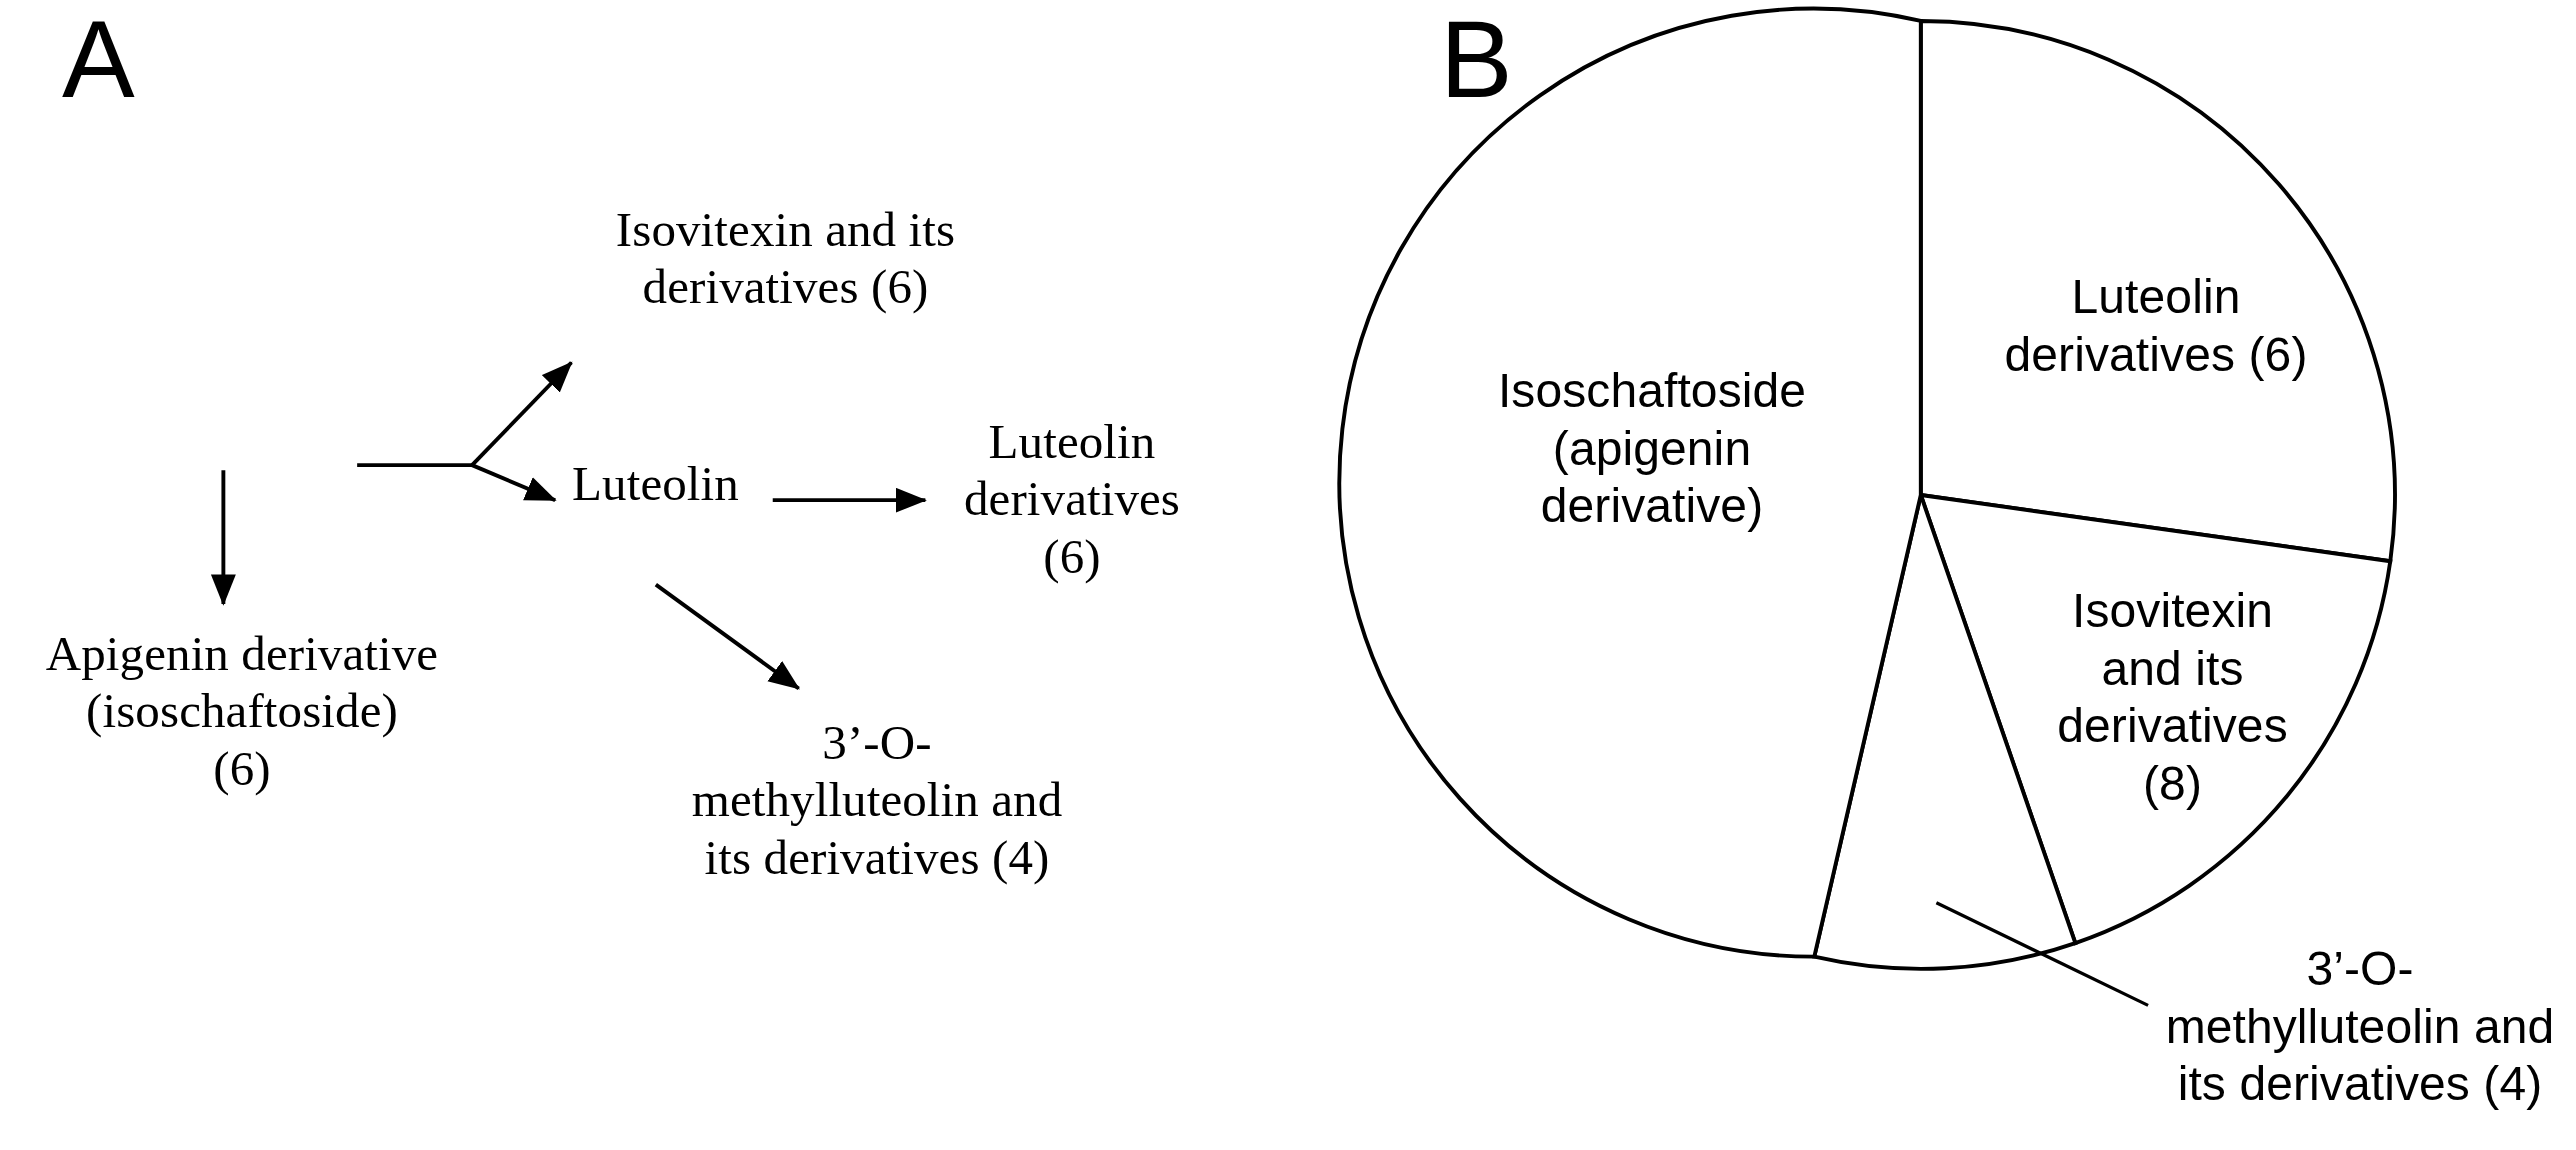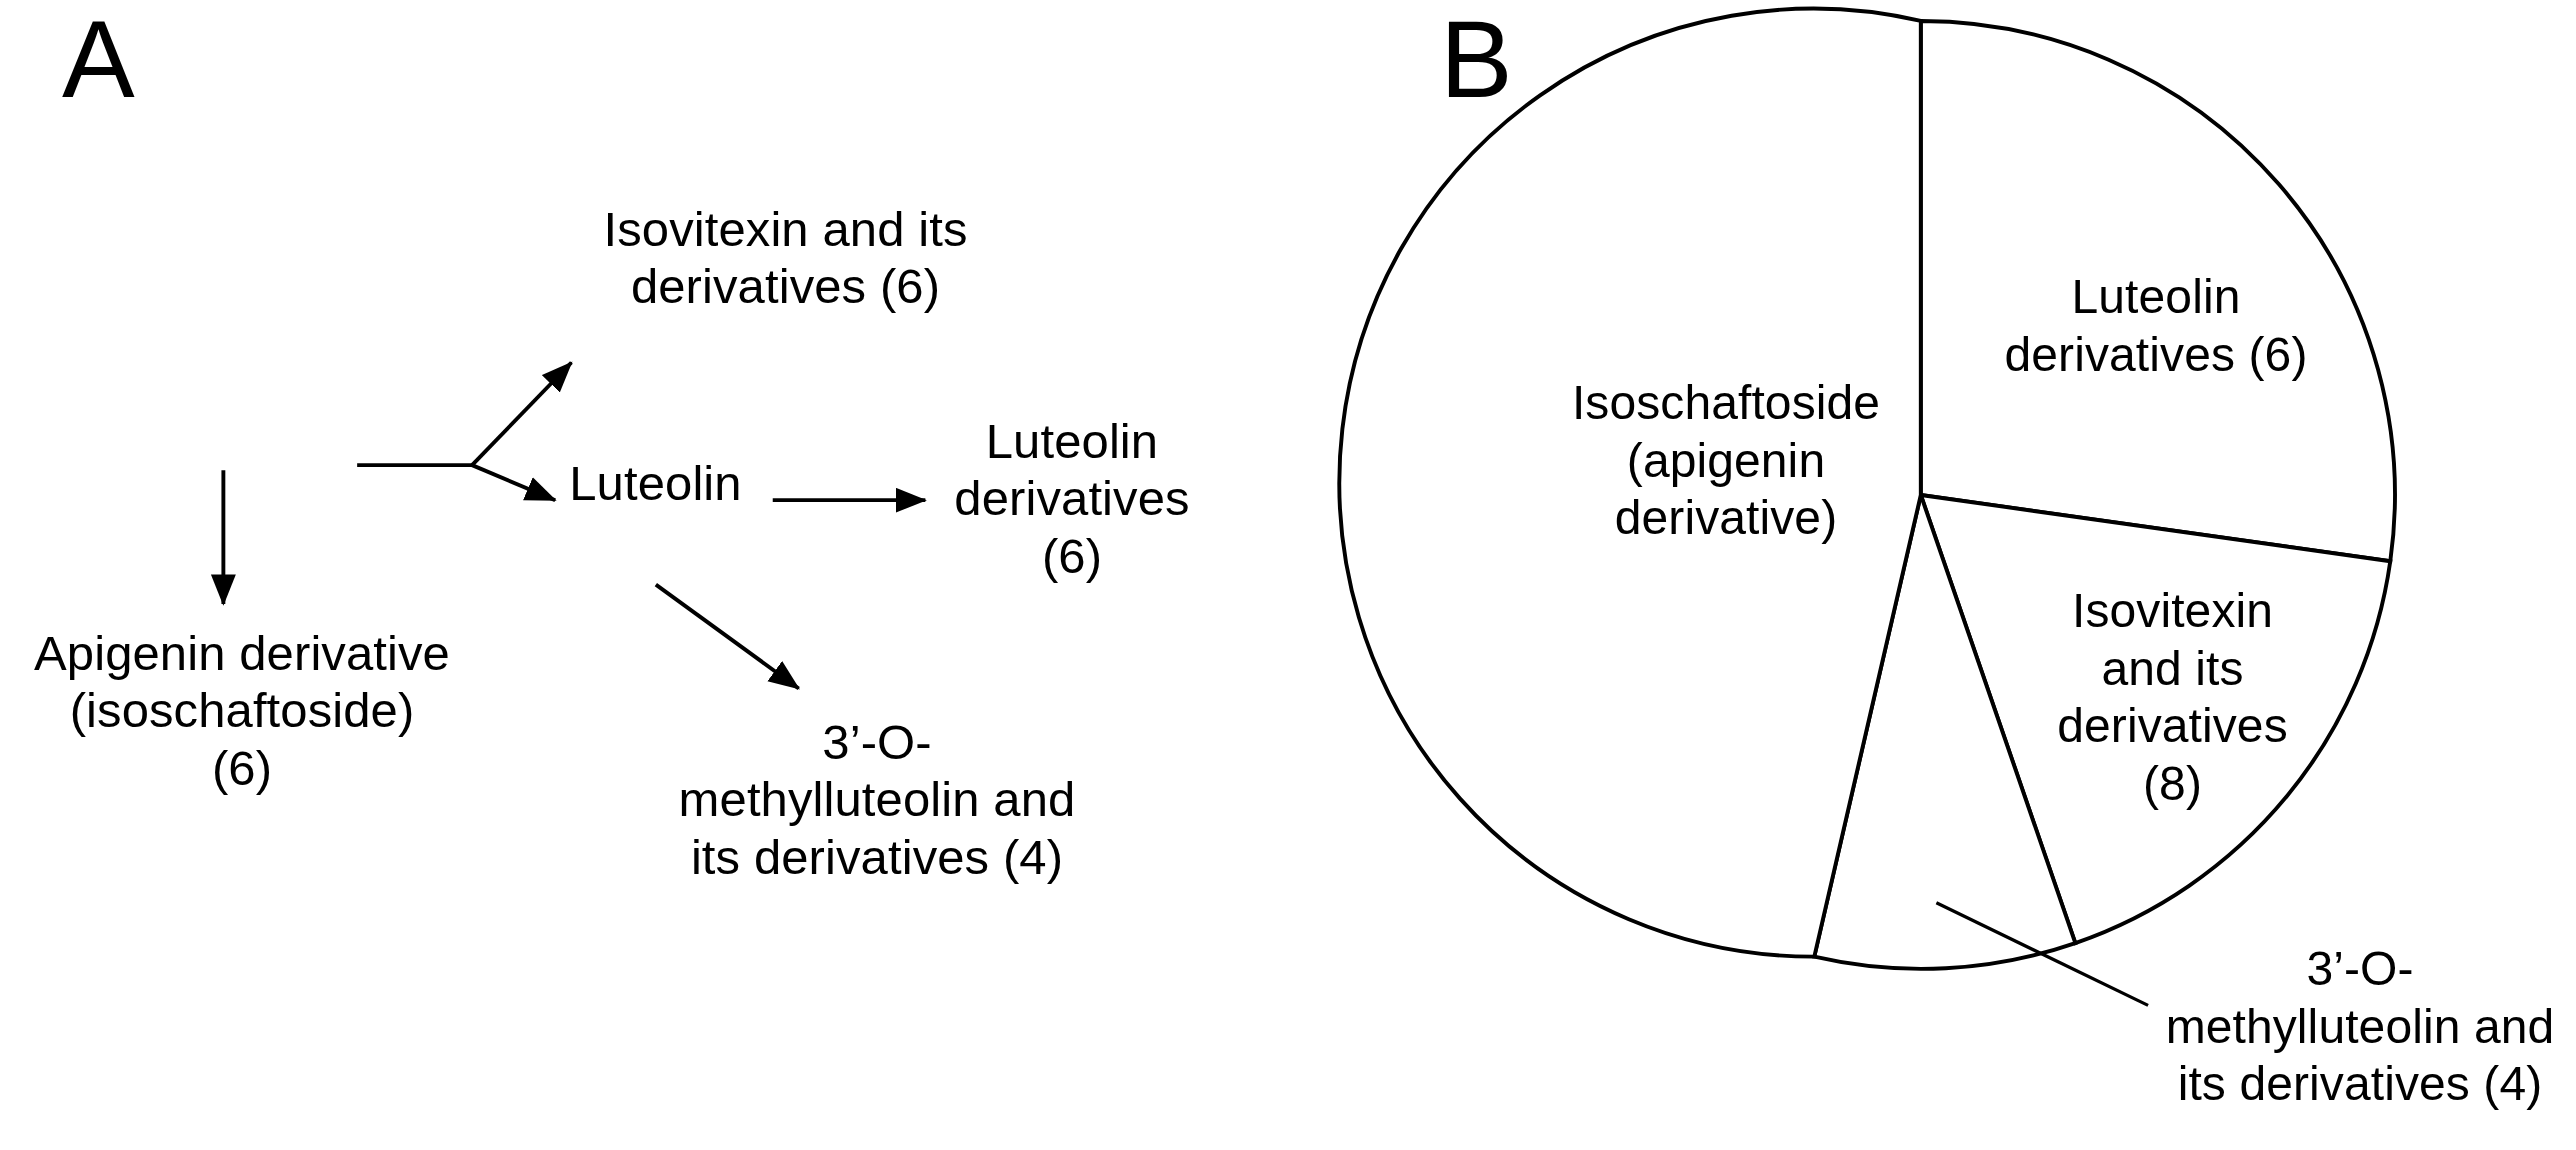--- a/index.html
+++ b/index.html
@@ -29,41 +29,42 @@
   #panel-b-letter { left: 1440px; top: 5.2px; }
 
   .node-text {
     position: absolute;
     font-size: 49px;
     line-height: 1.17;
     text-align: center;
     color: #000;
     white-space: pre-line;
     letter-spacing: 0.1px;
+    font-family: Liberation Serif, serif;
   }
   .pie-text {
     position: absolute;
     font-size: 48px;
     line-height: 1.20;
     text-align: center;
     color: #000;
     white-space: pre-line;
     letter-spacing: 0.1px;
   }
 
   
   #node-apigenin            { left: 71px;  top: 387px;  width: 279px; }
   #node-isovitexin          { left: 558px;  top: 201px;  width: 455px; }
   #node-luteolin            { left: 545px;  top: 455px;  width: 221px; }
   #node-luteolin-deriv      { left: 929px; top: 413px;  width: 286px; }
   #node-apigenin-deriv      { left: 0px;    top: 625px;  width: 484px; }
   #node-methylluteolin      { left: 669px; top: 714px; width: 416px; }
 
   
-  #pie-label-isoschaftoside { left: 1518px; top: 362px;  width: 416px; margin-top: 12px; }
+  #pie-label-isoschaftoside { left: 1444px; top: 362px;  width: 416px; }
   #pie-label-luteolin       { left: 1987px; top: 268px;  width: 338px; }
   #pie-label-isovitexin     { left: 2020px; top: 582px;  width: 305px; }
   #pie-label-methylluteolin { left: 2136px; top: 940px; width: 448px; }
 
   svg.overlay {
     position: absolute;
     left: 0; top: 0;
     width: 2576px; height: 1151px;
     pointer-events: none;
   }

